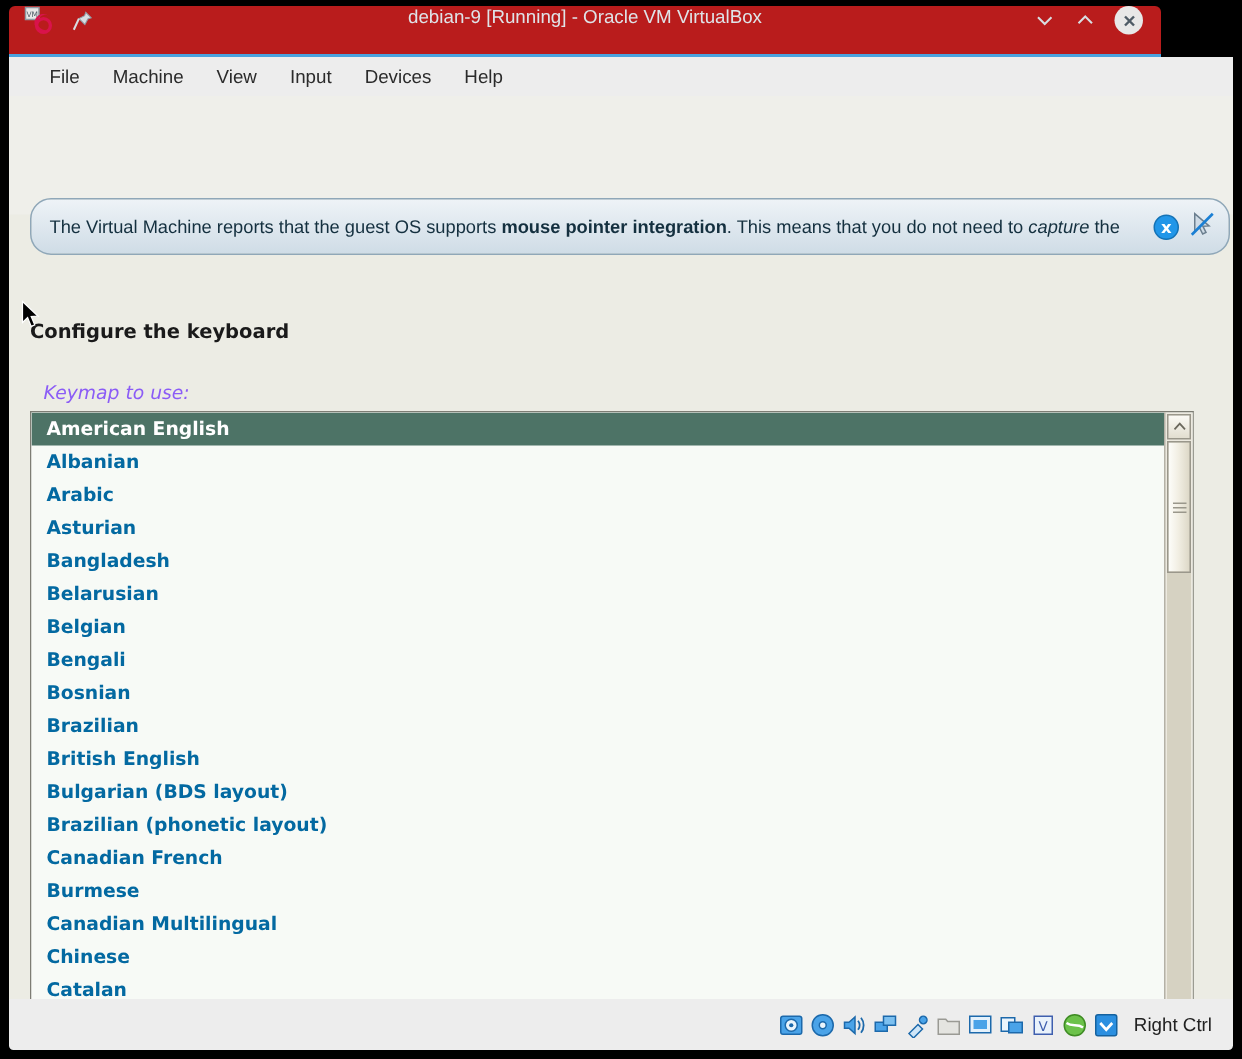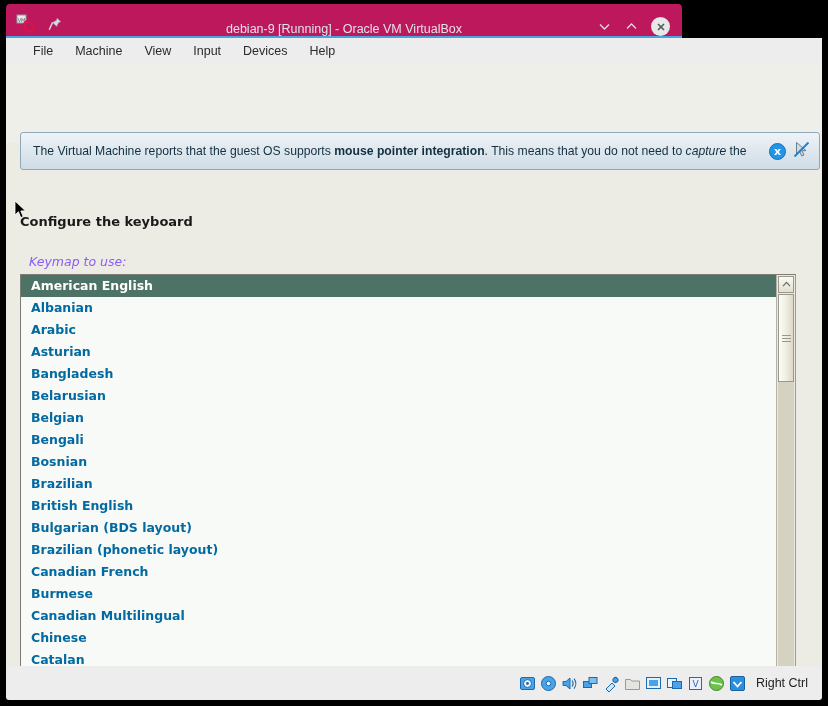--- a/index.html
+++ b/index.html
@@ -14,25 +14,25 @@
   #vbox-window {
     position: absolute;
     left: 0; top: 0;
     width: 828px; height: 706px;
     background: #000;
   }
 
   
   #title-bar {
     position: absolute; left: 6px; top: 4px;
-    width: 676px; height: 32px;
-    background: #be185d;
+    width: 768px; height: 32px;
+    background: #b91c1c;
     border-top-left-radius: 4px;
     border-top-right-radius: 4px;
-    display: flex; align-items: flex-end;
+    display: flex; align-items: flex-start;
   }
   #title-bar::after{
     content:""; position:absolute; left:0; right:0; bottom:-2px;
     height:2px; background:#4aa3df;
   }
   .tb-left { display: flex; align-items: center; padding-left: 10px; gap: 10px; width: 120px;}
   .tb-title {
     flex: 1; text-align: center;
     color: #dfe4e8; font-size: 12.5px;
     font-family: "Liberation Sans", sans-serif;
@@ -162,21 +162,21 @@
     cursor: default;
   }
   .grip i { display:block; width: 9px; height:1px; background:#9a978b; margin: 2px 0; }
 
   
   #notify-bar {
     position: absolute; left: 14px; top: 68px;
     width: 800px; height: 38px;
     background: linear-gradient(#eef3f7,#cfdce6);
     border: 1px solid #8fa7b8;
-    border-radius: 3px;
+    border-radius: 14px;
     display: flex; align-items: center;
     padding: 0 8px 0 12px;
     z-index: 20;
   }
   #notify-text {
     flex: 1;
     font-size: 12.2px; color: #14303f;
     font-family: "Liberation Sans", sans-serif;
     white-space: nowrap; overflow: hidden;
   }

